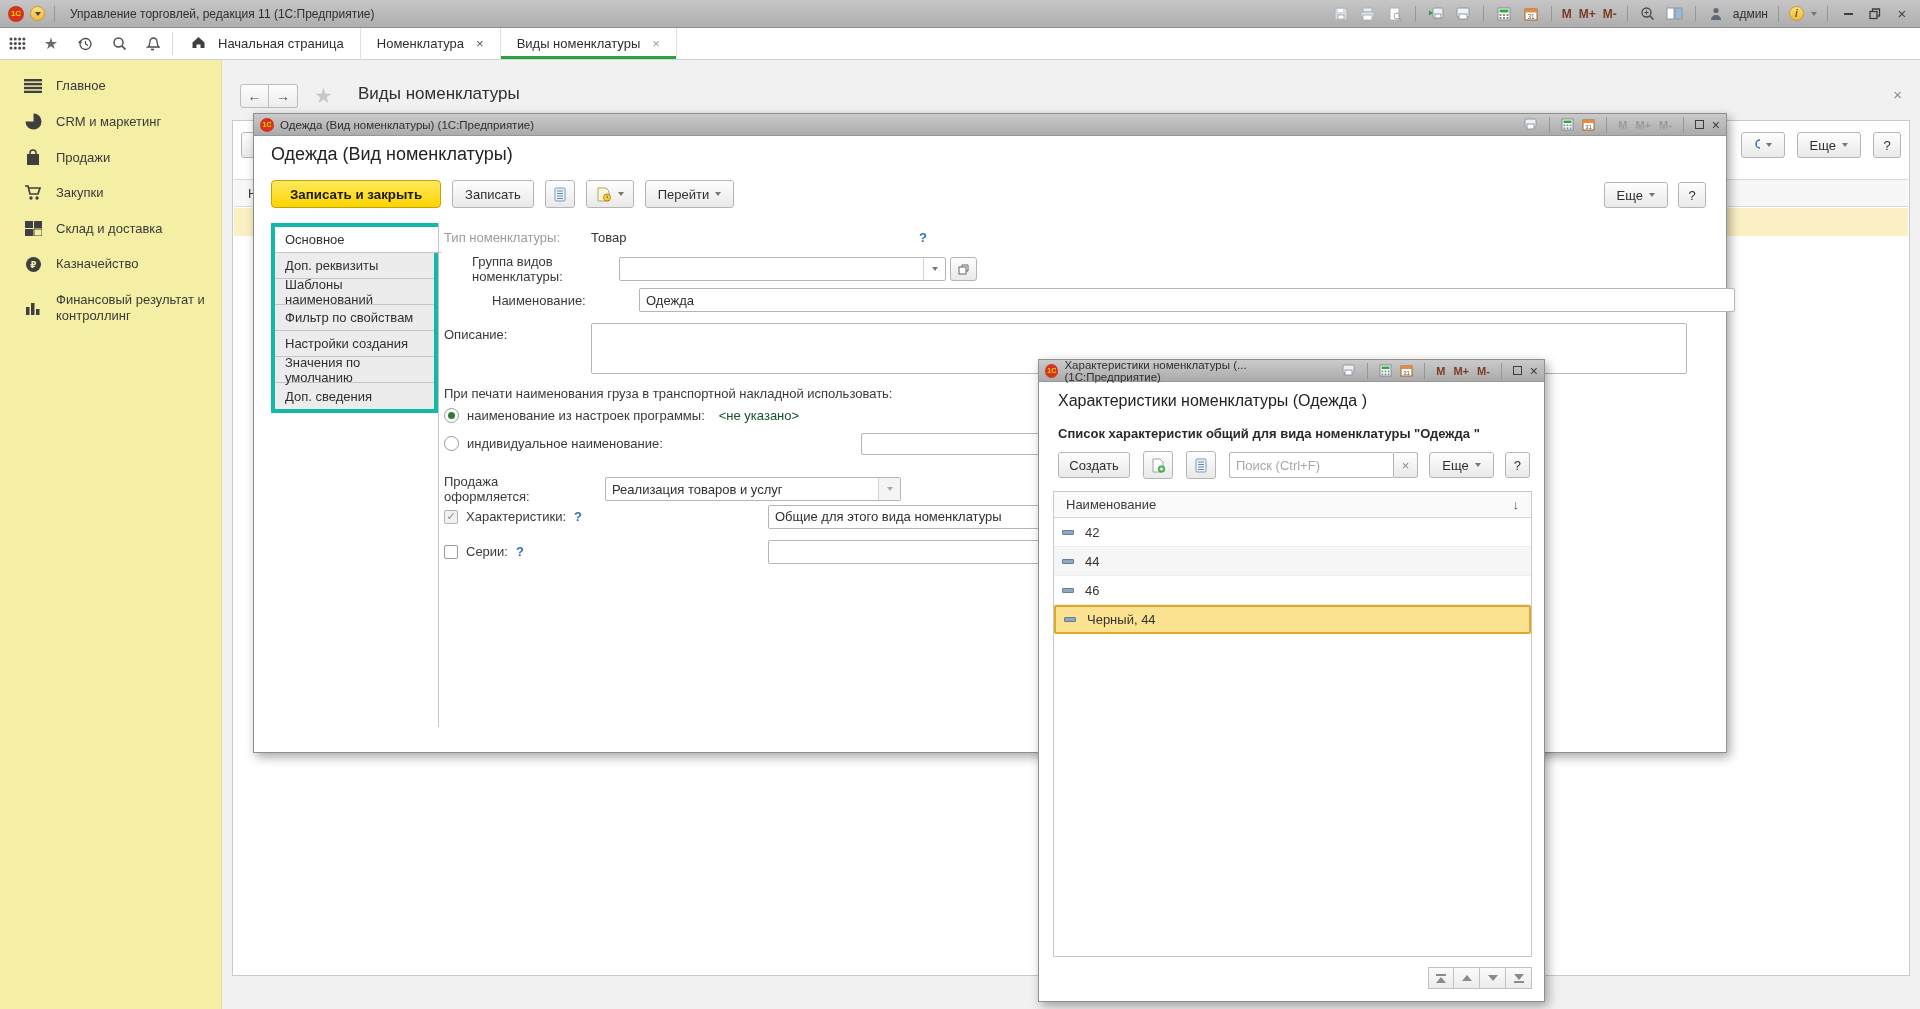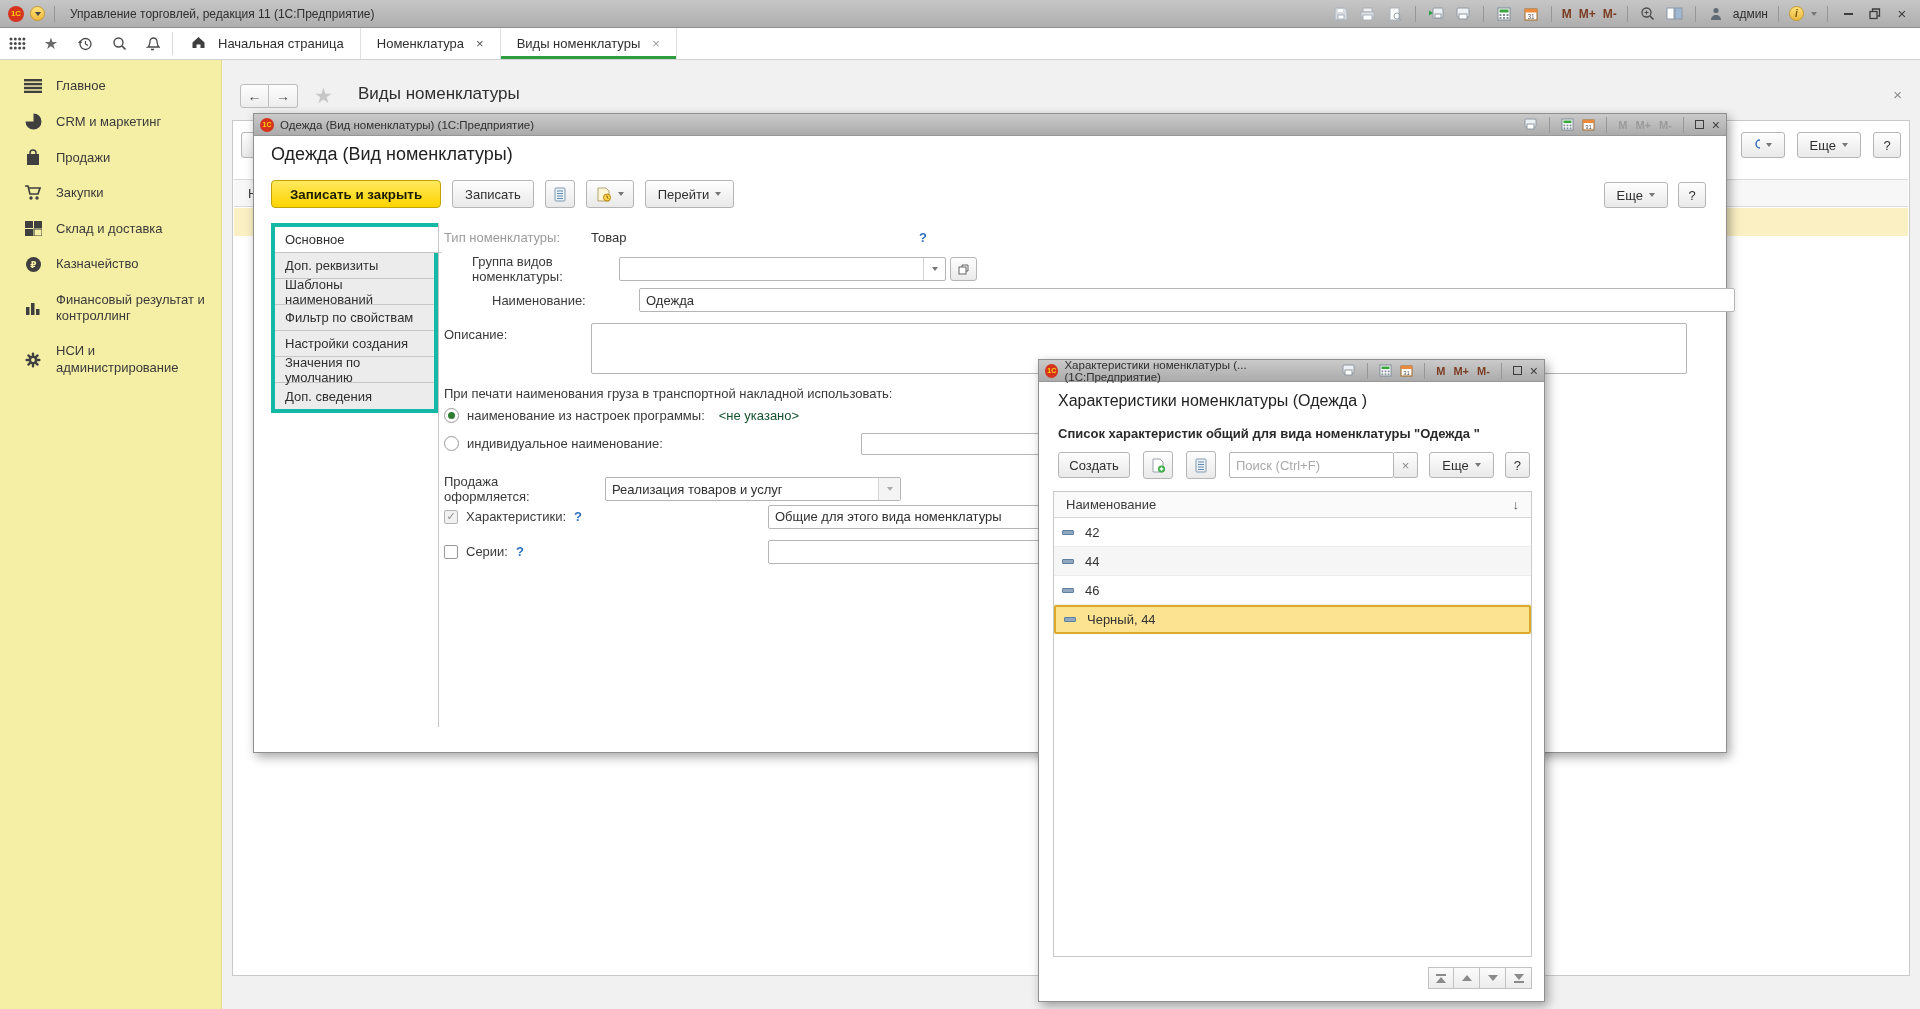--- a/index.html
+++ b/index.html
@@ -380,35 +380,20 @@
       <svg width="16" height="14">
           <g fill="#3f3f3f">
             <rect x="1" y="6" width="3.5" height="8"></rect>
             <rect x="6" y="2" width="3.5" height="12"></rect>
             <rect x="11" y="8" width="3.5" height="6"></rect>
           </g>
         </svg>
     </span>
     <span class="sb-lbl">Финансовый результат и контроллинг</span>
   </div>
-  <div class="sb-item">
-    <span class="sb-ic">
-      <svg width="18" height="18" viewBox="0 0 18 18">
-          <g fill="#3f3f3f">
-            <rect x="7.8" y="1.5" width="2.4" height="15" rx="1"></rect>
-            <rect x="7.8" y="1.5" width="2.4" height="15" rx="1" transform="rotate(45 9 9)"></rect>
-            <rect x="7.8" y="1.5" width="2.4" height="15" rx="1" transform="rotate(90 9 9)"></rect>
-            <rect x="7.8" y="1.5" width="2.4" height="15" rx="1" transform="rotate(135 9 9)"></rect>
-            <circle cx="9" cy="9" r="4.2"></circle>
-          </g>
-          <circle cx="9" cy="9" r="1.9" fill="#f5efa6"></circle>
-        </svg>
-    </span>
-    <span class="sb-lbl">НСИ и администрирование</span>
-  </div>
 </div>
 
 <div class="page">
   <div class="nav-btns">
     <span class="nav-btn">←</span>
     <span class="nav-btn">→</span>
   </div>
   <span class="page-star">★</span>
   <span class="page-title">Виды номенклатуры</span>
   <span class="page-close">×</span>

